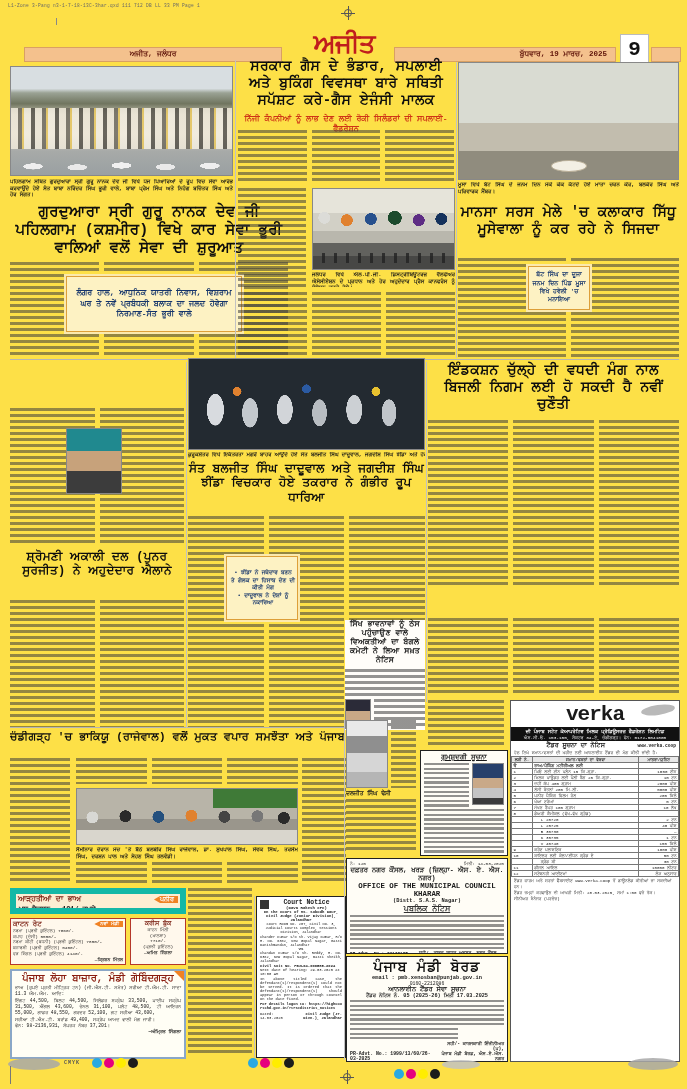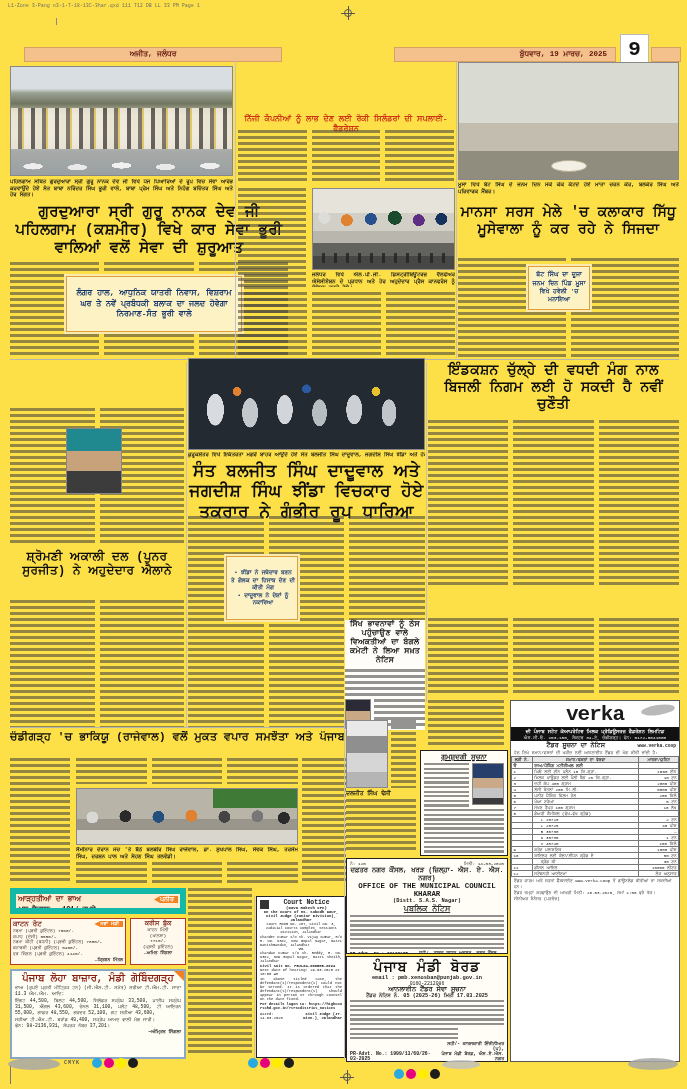--- a/index.html
+++ b/index.html
@@ -109,39 +109,41 @@
 
 <div class="page">
 
   <div class="abs print-line">L1-Zone 3-Pang n3-1-7-18-13C-3har.qxd   111 712 DB   LL 33 PM   Page 1</div>
   <div class="abs reg" style="left:341px;top:6px;"></div>
   <div class="abs" style="left:56px;top:18px;width:1px;height:7px;background:#888;"></div>
 
   <div class="abs peach ed-box">
       <span>ਅਜੀਤ, ਜਲੰਧਰ</span>
     </div>
+  <div class="abs masthead">ਅਜੀਤ</div>
   <div class="abs peach date-box">
       <span>ਬੁੱਧਵਾਰ, 19 ਮਾਰਚ, 2025</span>
     </div>
   <div class="abs nine-box">9</div>
   <div class="abs peach stub-box"></div>
 
   <div class="ph ph-pahalgam" style="left:10px;top:66px;width:223px;height:110px;">
     <div class="crowd"></div>
     <div class="basins"></div>
   </div>
   <div class="abs cap" style="left:10px;top:179px;width:223px;height:23px;">ਪਹਿਲਗਾਮ ਸਥਿਤ ਗੁਰਦੁਆਰਾ ਸ੍ਰੀ ਗੁਰੂ ਨਾਨਕ ਦੇਵ ਜੀ ਵਿਖੇ ਪੰਜ ਪਿਆਰਿਆਂ ਦੇ ਰੂਪ ਵਿਚ ਸੇਵਾ ਆਰੰਭ ਕਰਵਾਉਂਦੇ ਹੋਏ ਸੰਤ ਬਾਬਾ ਨਰਿੰਦਰ ਸਿੰਘ ਭੂਰੀ ਵਾਲੇ, ਬਾਬਾ ਪ੍ਰੇਮ ਸਿੰਘ ਅਤੇ ਨਿਹੰਗ ਬਚਿੱਤਰ ਸਿੰਘ ਅਤੇ ਹੋਰ ਸੰਗਤ।</div>
   <div class="abs hl1" style="left:10px;top:204px;width:278px;height:54px;font-size:15px;">ਗੁਰਦੁਆਰਾ ਸ੍ਰੀ ਗੁਰੂ ਨਾਨਕ ਦੇਵ ਜੀ ਪਹਿਲਗਾਮ (ਕਸ਼ਮੀਰ) ਵਿਖੇ ਕਾਰ ਸੇਵਾ ਭੂਰੀ ਵਾਲਿਆਂ ਵਲੋਂ ਸੇਵਾ ਦੀ ਸ਼ੁਰੂਆਤ</div>
   <div class="abs cols" style="left:10px;top:262px;width:278px;height:96px;">
     <div class="tx"></div>
     <div class="tx"></div>
     <div class="tx"></div>
   </div>
   <div class="abs quote" style="left:66px;top:276px;width:176px;height:56px;font-size:8px;">ਲੰਗਰ ਹਾਲ, ਆਧੁਨਿਕ ਯਾਤਰੀ ਨਿਵਾਸ, ਵਿਸ਼ਰਾਮ ਘਰ ਤੇ ਨਵੇਂ ਪ੍ਰਬੰਧਕੀ ਬਲਾਕ ਦਾ ਜਲਦ ਹੋਵੇਗਾ ਨਿਰਮਾਣ-ਸੰਤ ਭੂਰੀ ਵਾਲੇ</div>
 
+  <div class="abs hl1" style="left:238px;top:58px;width:216px;height:54px;font-size:14px;">ਸਰਕਾਰ ਗੈਸ ਦੇ ਭੰਡਾਰ, ਸਪਲਾਈ ਅਤੇ ਬੁਕਿੰਗ ਵਿਵਸਥਾ ਬਾਰੇ ਸਥਿਤੀ ਸਪੱਸ਼ਟ ਕਰੇ-ਗੈਸ ਏਜੰਸੀ ਮਾਲਕ</div>
   <div class="abs red-sub" style="left:238px;top:114px;width:216px;height:13px;font-size:8px;">ਨਿੱਜੀ ਕੰਪਨੀਆਂ ਨੂੰ ਲਾਭ ਦੇਣ ਲਈ ਰੋਕੀ ਸਿਲੰਡਰਾਂ ਦੀ ਸਪਲਾਈ-ਫੈਡਰੇਸ਼ਨ</div>
   <div class="abs cols" style="left:238px;top:130px;width:216px;height:54px;">
     <div class="tx"></div>
     <div class="tx"></div>
     <div class="tx"></div>
   </div>
   <div class="abs tx" style="left:238px;top:188px;width:68px;height:100px;"></div>
   <div class="ph ph-press" style="left:312px;top:188px;width:143px;height:82px;">
     <div class="heads"></div>
     <div class="mics"></div>
@@ -176,21 +178,21 @@
   <div class="abs hl1" style="left:10px;top:550px;width:174px;height:46px;font-size:12px;">ਸ਼੍ਰੋਮਣੀ ਅਕਾਲੀ ਦਲ (ਪੁਨਰ ਸੁਰਜੀਤ) ਨੇ ਅਹੁਦੇਦਾਰ ਐਲਾਨੇ</div>
   <div class="abs cols" style="left:10px;top:600px;width:174px;height:128px;">
     <div class="tx"></div>
     <div class="tx"></div>
   </div>
 
   <div class="ph ph-night" style="left:188px;top:358px;width:237px;height:92px;">
     <div class="figs"></div>
   </div>
   <div class="abs cap" style="left:188px;top:452px;width:237px;height:8px;white-space:nowrap;">ਕੁਰੂਕਸ਼ੇਤਰ ਵਿਖੇ ਇਕੱਤਰਤਾ ਮਗਰੋਂ ਬਾਹਰ ਆਉਂਦੇ ਹੋਏ ਸੰਤ ਬਲਜੀਤ ਸਿੰਘ ਦਾਦੂਵਾਲ, ਜਗਦੀਸ਼ ਸਿੰਘ ਝੀਂਡਾ ਅਤੇ ਹੋਰ ਆਗੂ।</div>
-  <div class="abs hl1" style="left:188px;top:462px;width:237px;height:52px;font-size:17px;">ਸੰਤ ਬਲਜੀਤ ਸਿੰਘ ਦਾਦੂਵਾਲ ਅਤੇ ਜਗਦੀਸ਼ ਸਿੰਘ ਝੀਂਡਾ ਵਿਚਕਾਰ ਹੋਏ ਤਕਰਾਰ ਨੇ ਗੰਭੀਰ ਰੂਪ ਧਾਰਿਆ</div>
+  <div class="abs hl1" style="left:188px;top:462px;width:237px;height:52px;font-size:12px;">ਸੰਤ ਬਲਜੀਤ ਸਿੰਘ ਦਾਦੂਵਾਲ ਅਤੇ ਜਗਦੀਸ਼ ਸਿੰਘ ਝੀਂਡਾ ਵਿਚਕਾਰ ਹੋਏ ਤਕਰਾਰ ਨੇ ਗੰਭੀਰ ਰੂਪ ਧਾਰਿਆ</div>
   <div class="abs cols" style="left:188px;top:516px;width:237px;height:212px;">
     <div class="tx"></div>
     <div class="tx"></div>
     <div class="tx"></div>
   </div>
   <div class="abs quote" style="left:226px;top:556px;width:72px;height:64px;font-size:5.6px;padding:2px;">
     <ul class="plain">
 
     <li>ਝੀਂਡਾ ਨੇ ਜਥੇਦਾਰ ਬਣਨ ਤੇ ਗੋਲਕ ਦਾ ਹਿਸਾਬ ਦੇਣ ਦੀ ਕੀਤੀ ਮੰਗ</li>
         <li>ਦਾਦੂਵਾਲ ਨੇ ਦੋਸ਼ਾਂ ਨੂੰ ਨਕਾਰਿਆ</li>

